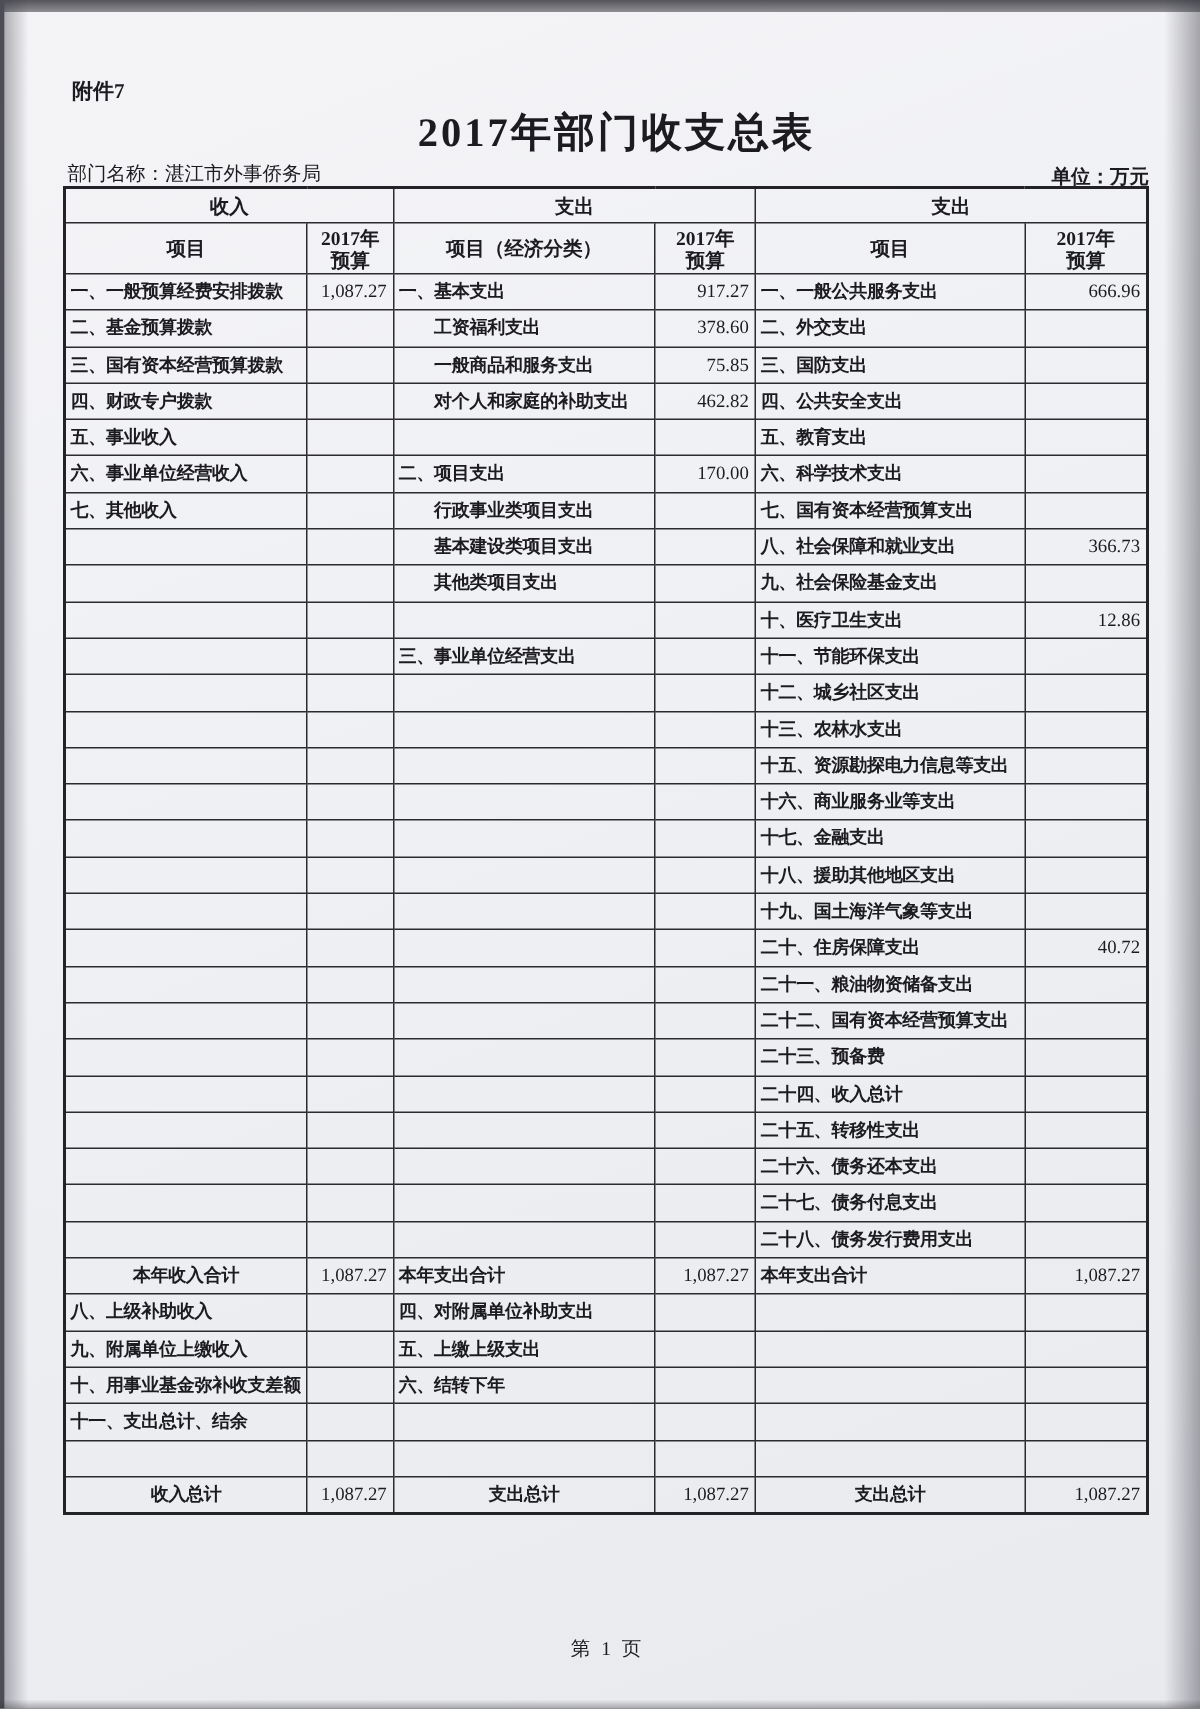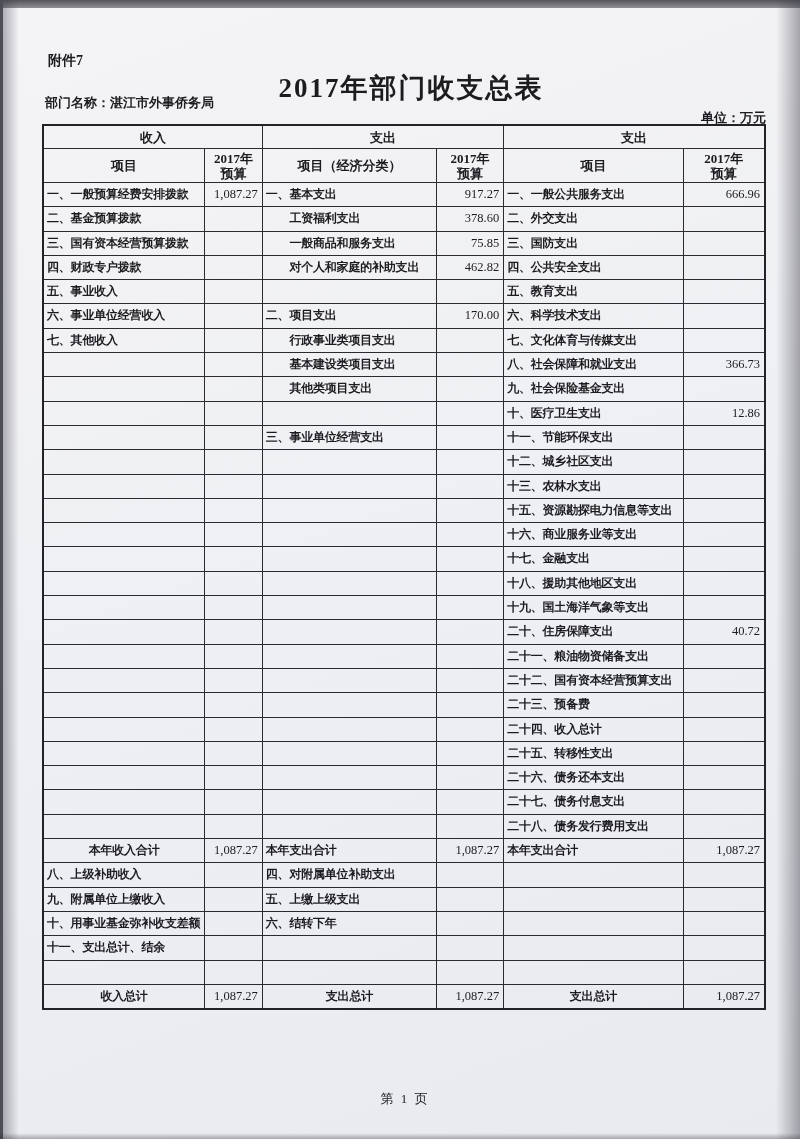--- a/index.html
+++ b/index.html
@@ -20,21 +20,21 @@
   .edge-left-shadow{position:absolute;left:3px;top:0;width:16px;height:1139px;
     background:linear-gradient(90deg,rgba(60,60,72,.38),rgba(60,60,72,0));}
   .edge-right-shadow{position:absolute;right:0;top:0;width:24px;height:1139px;
     background:linear-gradient(270deg,rgba(55,55,66,.42),rgba(55,55,66,0));}
   .edge-bottom{position:absolute;left:0;bottom:0;width:800px;height:6px;
     background:linear-gradient(rgba(40,40,48,0),rgba(40,40,48,.35));}
 
   .attachment{position:absolute;left:48px;top:52px;font-size:14px;font-weight:700;}
   .doc-title{position:absolute;left:0;top:70px;width:800px;padding-left:22px;
     box-sizing:border-box;text-align:center;font-size:27px;font-weight:600;letter-spacing:2px;}
-  .dept{position:absolute;left:45px;top:94px;font-size:13px;font-weight:700;}
+  .dept{position:absolute;left:45px;top:107px;font-size:13px;font-weight:400;}
   .unit{position:absolute;right:34px;top:109px;font-size:13px;font-weight:700;text-align:right;}
 
   table.budget{
     position:absolute;left:42px;top:124px;width:724px;
     border-collapse:collapse;table-layout:fixed;
   }
   .budget th,.budget td{
     border:1px solid #2b2b2f;overflow:hidden;white-space:nowrap;
     padding:0 3px;box-sizing:content-box;
   }
@@ -141,21 +141,21 @@
           <td class="lab">二、项目支出</td>
           <td class="val">170.00</td>
           <td class="lab">六、科学技术支出</td>
           <td class="val"></td>
         </tr>
         <tr class="normal">
           <td class="lab">七、其他收入</td>
           <td class="val"></td>
           <td class="lab">　　行政事业类项目支出</td>
           <td class="val"></td>
-          <td class="lab">七、文化体育与传媒支出</td>
+          <td class="lab">七、国有资本经营预算支出</td>
           <td class="val"></td>
         </tr>
         <tr class="normal">
           <td class="lab"></td>
           <td class="val"></td>
           <td class="lab">　　基本建设类项目支出</td>
           <td class="val"></td>
           <td class="lab">八、社会保障和就业支出</td>
           <td class="val">366.73</td>
         </tr>

